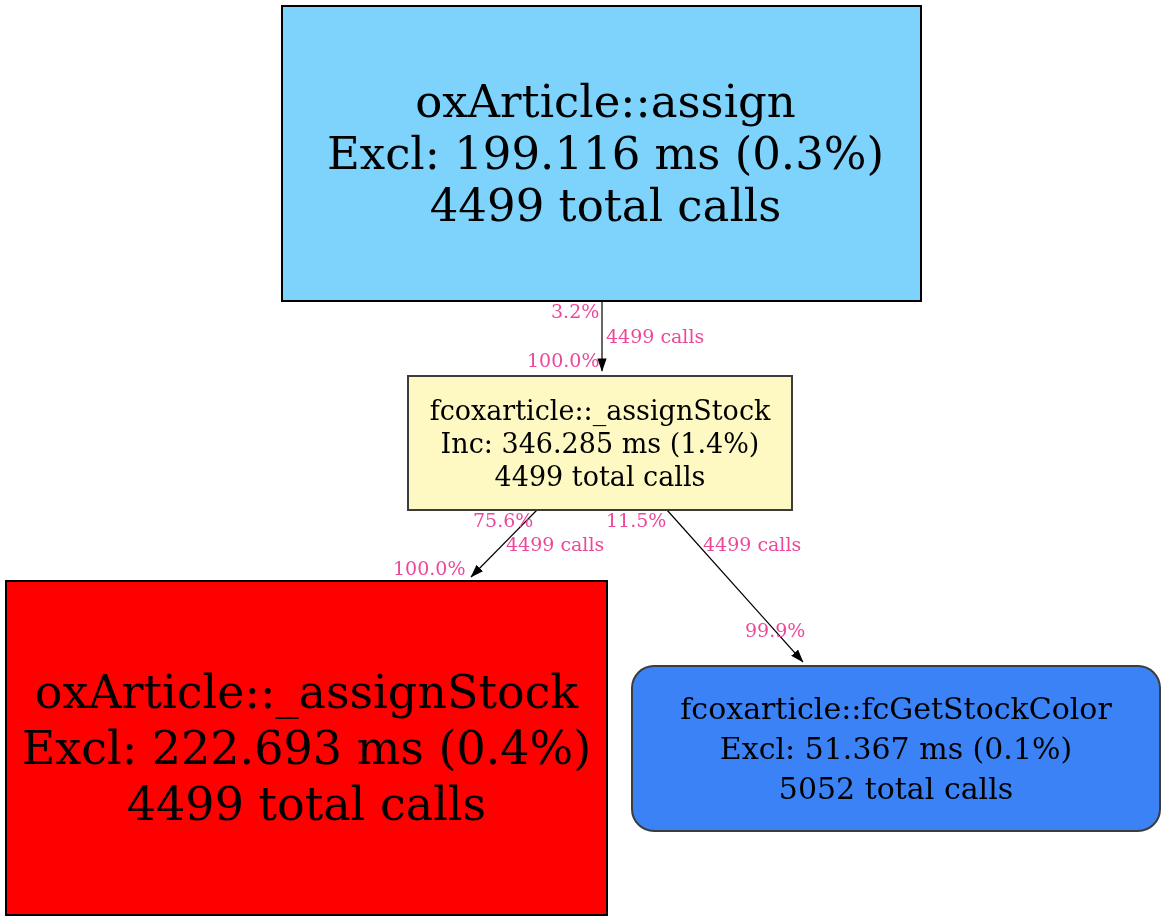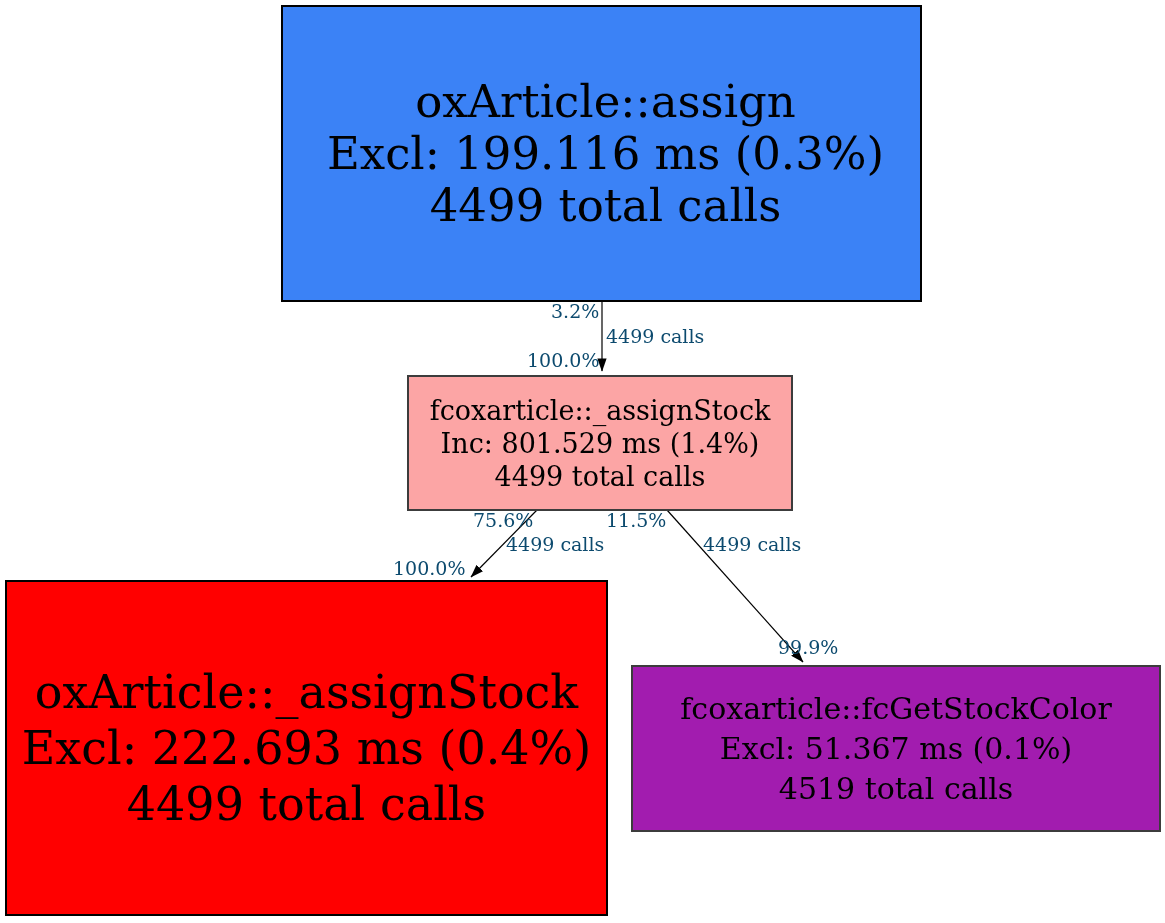--- a/index.html
+++ b/index.html
@@ -15,68 +15,68 @@
     text-align:center; color:#000;
   }
   .node .line { white-space:nowrap; }
   .hot   { border:2px solid #000000; }
   .plain { border:2px solid #3c3c3c; }
   .n1 { left:281px; top:5px;   width:641px; height:297px; font-size:45px; line-height:52px; }
   .n2 { left:407px; top:375px; width:386px; height:136px; font-size:27px; line-height:33px; }
   .n3 { left:5px;   top:580px; width:603px; height:336px; font-size:46px; line-height:56px; }
   .n4 { left:631px; top:665px; width:530px; height:167px; font-size:30px; line-height:40px; }
   .elabel {
-    position:absolute; font-size:19px; line-height:21px; white-space:nowrap; color:#0c4a6e;
+    position:absolute; font-size:19px; line-height:21px; white-space:nowrap; color:#ec4899;
   }
 </style>
 </head>
 <body>
 
 <div id="stage">
 
   <svg class="edges-svg" width="1165" height="923" viewBox="0 0 1165 923" xmlns="http://www.w3.org/2000/svg">
     <defs>
       <marker id="arrow" viewBox="0 0 10 7" refX="9.5" refY="3.5" markerWidth="11" markerHeight="8" orient="auto">
         <path d="M0,0 L10,3.5 L0,7 z" fill="#000"></path>
       </marker>
     </defs>
     <line x1="602" y1="302" x2="602" y2="371" stroke="#000" stroke-width="1.2" marker-end="url(#arrow)"></line>
     <line x1="537" y1="510" x2="471" y2="577" stroke="#000" stroke-width="1.2" marker-end="url(#arrow)"></line>
     <line x1="667" y1="510" x2="803" y2="662" stroke="#000" stroke-width="1.2" marker-end="url(#arrow)"></line>
   </svg>
 
-  <div class="node hot n1" style="background: #3b82f6; padding-left: 8px;">
+  <div class="node hot n1" style="background: #7dd3fc; padding-left: 8px;">
     <div class="line">oxArticle::assign</div>
     <div class="line">Excl: 199.116 ms (0.3%)</div>
     <div class="line">4499 total calls</div>
   </div>
 
-  <div class="node plain n2" style="background: #fca5a5;">
+  <div class="node plain n2" style="background: #fef9c3;">
     <div class="line">fcoxarticle::_assignStock</div>
-    <div class="line">Inc: 801.529 ms (1.4%)</div>
+    <div class="line">Inc: 346.285 ms (1.4%)</div>
     <div class="line">4499 total calls</div>
   </div>
 
   <div class="node hot n3" style="background: rgb(255, 0, 0);">
     <div class="line">oxArticle::_assignStock</div>
     <div class="line">Excl: 222.693 ms (0.4%)</div>
     <div class="line">4499 total calls</div>
   </div>
 
-  <div class="node plain n4" style="background: #a21caf;">
+  <div class="node plain n4" style="background: #3b82f6; border-radius: 23px;">
     <div class="line">fcoxarticle::fcGetStockColor</div>
     <div class="line">Excl: 51.367 ms (0.1%)</div>
-    <div class="line">4519 total calls</div>
+    <div class="line">5052 total calls</div>
   </div>
 
   <div class="elabel" style="left:551px; top:301px;">3.2%</div>
   <div class="elabel" style="left:606px; top:326px;">4499 calls</div>
   <div class="elabel" style="left:527px; top:350px;">100.0%</div>
 
   <div class="elabel" style="left:473px; top:510px;">75.6%</div>
   <div class="elabel" style="left:506px; top:534px;">4499 calls</div>
   <div class="elabel" style="left:393px; top:558px;">100.0%</div>
 
   <div class="elabel" style="left:606px; top:510px;">11.5%</div>
   <div class="elabel" style="left:703px; top:534px;">4499 calls</div>
-  <div class="elabel" style="left:745px; top:637px;margin-left:33px;">99.9%</div>
+  <div class="elabel" style="left:745px; top:620px;">99.9%</div>
 
 </div>
 
 </body></html>

